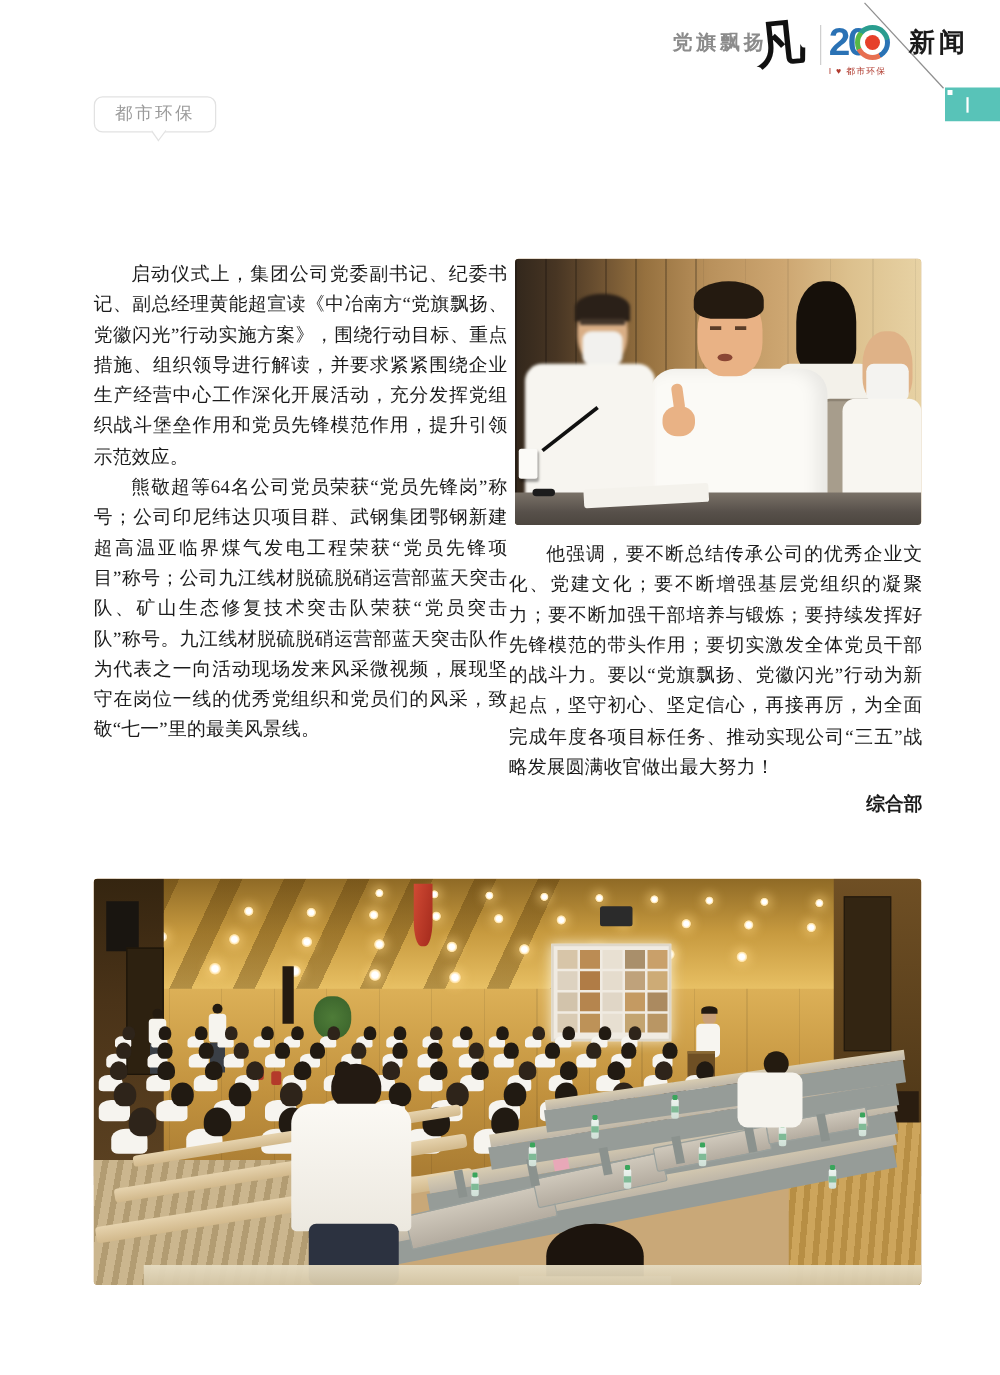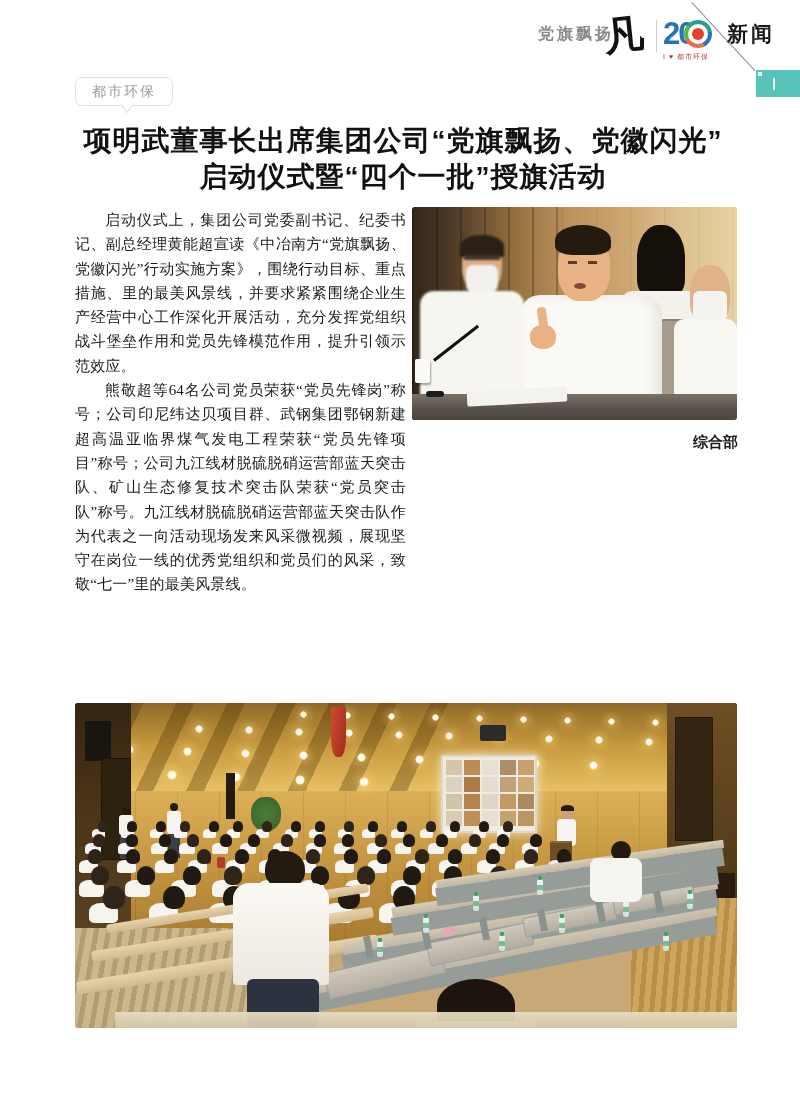--- a/index.html
+++ b/index.html
@@ -66,27 +66,23 @@
   <div class="anniv-caption">I ♥ 都市环保</div>
   <div class="diag-line"></div>
   <div class="section-label">新闻</div>
   <div class="corner-tab">
     <div class="sq"></div>
     <div class="marker">|</div>
   </div>
 
   <div class="bubble">都市环保</div>
 
-  <div class="title">
-    <div>项明武董事长出席集团公司“党旗飘扬、党徽闪光”</div>
-    <div>启动仪式暨“四个一批”授旗活动</div>
-  </div>
 
   <div class="col col-left">
-    <p>启动仪式上，集团公司党委副书记、纪委书记、副总经理黄能超宣读《中冶南方“党旗飘扬、党徽闪光”行动实施方案》，围绕行动目标、重点措施、里的最美风景线，并要求紧紧围绕企业生产经营中心工作深化开展活动，充分发挥党组织战斗堡垒作用和党员先锋模范作用，提升引领示范效应。</p>
+    <p>启动仪式上，集团公司党委副书记、纪委书记、副总经理黄能超宣读《中冶南方“党旗飘扬、党徽闪光”行动实施方案》，围绕行动目标、重点措施、组织领导进行解读，并要求紧紧围绕企业生产经营中心工作深化开展活动，充分发挥党组织战斗堡垒作用和党员先锋模范作用，提升引领示范效应。</p>
     <p>熊敬超等64名公司党员荣获“党员先锋岗”称号；公司印尼纬达贝项目群、武钢集团鄂钢新建超高温亚临界煤气发电工程荣获“党员先锋项目”称号；公司九江线材脱硫脱硝运营部蓝天突击队、矿山生态修复技术突击队荣获“党员突击队”称号。九江线材脱硫脱硝运营部蓝天突击队作为代表之一向活动现场发来风采微视频，展现坚守在岗位一线的优秀党组织和党员们的风采，致敬“七一”里的最美风景线。</p>
   </div>
 
   <div class="col col-right">
     <div class="photo photo1" id="photo1">
         <div style="position: absolute; left: 0px; top: 0px; width: 325px; height: 213px; background: linear-gradient(90deg, rgb(50, 39, 28) 0%, rgb(71, 53, 35) 10%, rgb(106, 79, 48) 20%, rgb(150, 113, 63) 32%, rgb(185, 145, 92) 48%, rgb(205, 166, 113) 66%, rgb(220, 192, 141) 82%, rgb(231, 210, 164) 100%);"></div>
         <div style="position: absolute; left: 0px; top: 0px; width: 150px; height: 213px; background: repeating-linear-gradient(90deg, rgba(0, 0, 0, 0.22) 0px, rgba(0, 0, 0, 0.22) 2px, transparent 2px, transparent 24px);"></div>
         <div style="position: absolute; left: 150px; top: 0px; width: 175px; height: 213px; background: repeating-linear-gradient(90deg, rgba(0, 0, 0, 0.06) 0px, rgba(0, 0, 0, 0.06) 1px, transparent 1px, transparent 34px);"></div>
         <div style="position: absolute; left: 225px; top: 18px; width: 48px; height: 72px; background: rgb(22, 16, 10); border-radius: 45% 45% 25% 25%;"></div>
         <div style="position: absolute; left: 210px; top: 84px; width: 76px; height: 58px; background: rgb(243, 241, 234); border-radius: 10px;"></div>
@@ -108,20 +104,21 @@
           <div style="position: absolute; left: 44px; top: 20px; width: 36px; height: 5px; background: rgb(67, 54, 42);"></div>
           <div style="position: absolute; left: 46px; top: 30px; width: 32px; height: 27px; background: rgb(242, 241, 238); border-radius: 7px;"></div>
           <div style="position: absolute; left: 0px; top: 56px; width: 104px; height: 129px; background: rgb(247, 245, 240); border-radius: 14px 14px 0px 0px;"></div>
         </div>
         <div style="position: absolute; left: 0px; top: 187px; width: 325px; height: 26px; background: linear-gradient(rgb(122, 114, 104), rgb(87, 80, 74) 60%, rgb(76, 70, 63));"></div>
         <div style="position: absolute; left: 55px; top: 182px; width: 100px; height: 15px; background: rgb(244, 242, 236); transform: rotate(-3deg); border-radius: 2px;"></div>
         <div style="position: absolute; left: 3px; top: 152px; width: 15px; height: 24px; background: rgb(251, 250, 247); border-radius: 2px; box-shadow: rgba(0, 0, 0, 0.35) 1px 2px 2px;"></div>
         <div style="position: absolute; left: 22px; top: 152px; width: 56px; height: 3px; background: rgb(16, 16, 16); transform: rotate(-38deg); transform-origin: 0px 50%;"></div>
         <div style="position: absolute; left: 14px; top: 184px; width: 18px; height: 6px; background: rgb(28, 28, 28); border-radius: 3px;"></div>
       </div>
+    <p>他强调，要不断总结传承公司的优秀企业文化、党建文化；要不断增强基层党组织的凝聚力；要不断加强干部培养与锻炼；要持续发挥好先锋模范的带头作用；要切实激发全体党员干部的战斗力。要以“党旗飘扬、党徽闪光”行动为新起点，坚守初心、坚定信心，再接再厉，为全面完成年度各项目标任务、推动实现公司“三五”战略发展圆满收官做出最大努力！</p>
     <div class="byline">综合部</div>
   </div>
 
   <div class="photo photo2" id="photo2">
       <div style="position: absolute; left: 0px; top: 0px; width: 662px; height: 96px; background: linear-gradient(rgb(143, 106, 38), rgb(199, 154, 63) 45%, rgb(227, 186, 94) 85%, rgb(237, 201, 110));"></div>
       <div style="position: absolute; left: 0px; top: 0px; width: 380px; height: 96px; background: repeating-linear-gradient(115deg, rgba(80, 52, 8, 0.35) 0px, rgba(80, 52, 8, 0.35) 16px, transparent 16px, transparent 46px);"></div>
       <div style="position: absolute; left: 0px; top: 88px; width: 662px; height: 150px; background: linear-gradient(rgb(220, 176, 87), rgb(194, 146, 62) 55%, rgb(169, 124, 51));"></div>
       <div style="position: absolute; left: 60px; top: 88px; width: 530px; height: 150px; background: repeating-linear-gradient(90deg, rgba(0, 0, 0, 0.08) 0px, rgba(0, 0, 0, 0.08) 1px, transparent 1px, transparent 42px);"></div>
       <div style="position: absolute; left: 225px; top: 8px; width: 7px; height: 7px; border-radius: 50%; background: radial-gradient(circle, rgb(255, 255, 255) 0px, rgb(255, 255, 255) 35%, rgb(255, 225, 160) 60%, rgba(255, 200, 90, 0) 75%); box-shadow: rgba(255, 214, 130, 0.45) 0px 0px 8px 3px;"></div>
       <div style="position: absolute; left: 269px; top: 9px; width: 7px; height: 7px; border-radius: 50%; background: radial-gradient(circle, rgb(255, 255, 255) 0px, rgb(255, 255, 255) 35%, rgb(255, 225, 160) 60%, rgba(255, 200, 90, 0) 75%); box-shadow: rgba(255, 214, 130, 0.45) 0px 0px 8px 3px;"></div>

